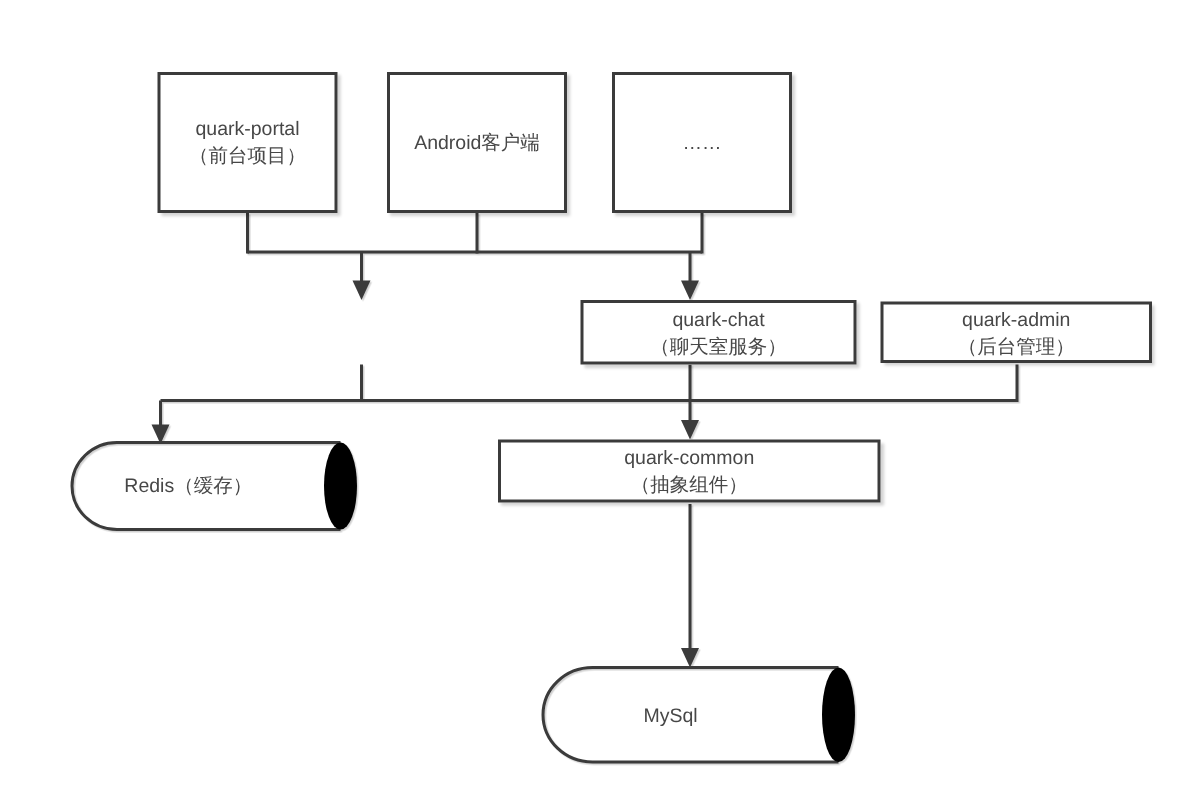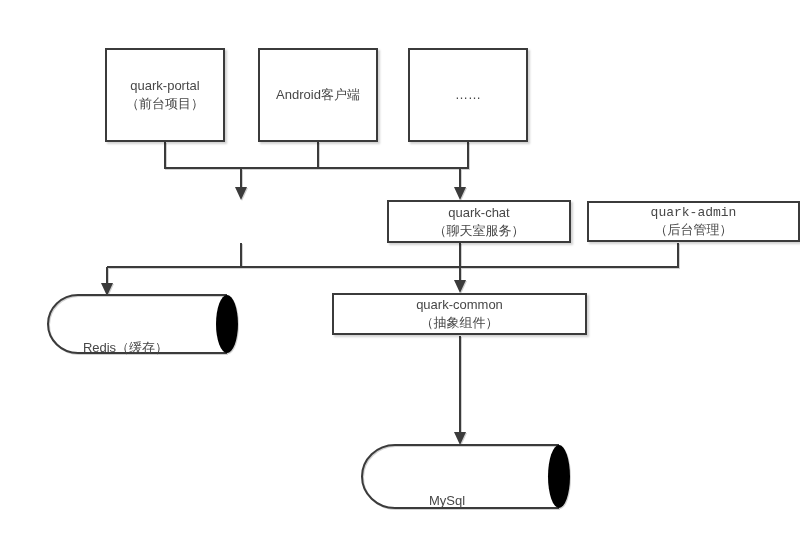--- a/index.html
+++ b/index.html
@@ -34,28 +34,27 @@
     font-size:13px; line-height:18px;
     color:var(--text);
     text-align:center;
     white-space:nowrap;
   }
   .cyl-label{
     position:absolute;
     display:flex; align-items:center; justify-content:center;
     font-size:13px; color:var(--text);
     white-space:nowrap;
-    margin-top:24px;
   }
   #n-portal  { left:105px; top:48px;  width:120px; height:94px; }
   #n-android { left:258px; top:48px;  width:120px; height:94px; }
   #n-dots    { left:408px; top:48px;  width:120px; height:94px; }
   #n-rest    { left:145px; top:200px; width:192px; height:43px; }
   #n-chat    { left:368px; top:200px; width:184px; height:43px;margin-left:19px; }
-  #n-admin   { left:587px; top:201px; width:213px; height:41px;font-family:Liberation Mono, monospace; }
+  #n-admin   { left:587px; top:201px; width:181px; height:41px; }
   #n-common  { left:332px; top:293px; width:255px; height:42px;text-align:center; }
   #l-redis   { left:48px;  top:295px; width:155px; height:58px; }
   #l-mysql   { left:372px; top:445px; width:150px; height:63px; }
 </style>
 </head>
 <body>
 
 <div class="canvas">
 
   <svg class="wires" width="800" height="539" viewBox="0 0 800 539">

